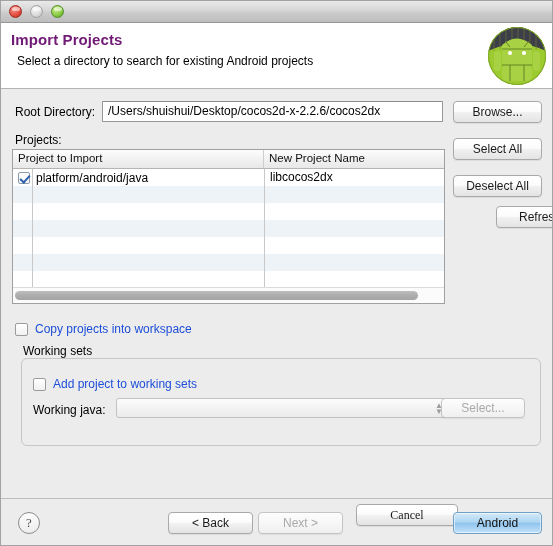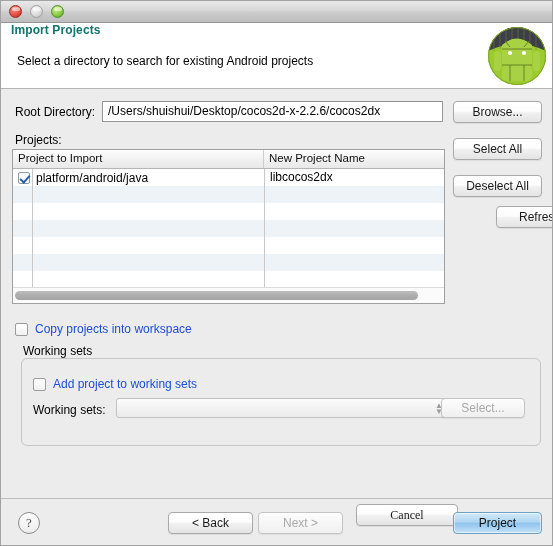--- a/index.html
+++ b/index.html
@@ -47,22 +47,22 @@
 
   
   .header {
     position: absolute; left: 0; top: 22px;
     width: 553px; height: 66px;
     box-sizing: border-box;
     background: #ffffff;
     border-bottom: 1px solid #b4b4b4;
   }
   .header-title {
-    position: absolute; left: 10px; top: 0;
-    font-size: 12px; font-weight: bold; color: #0f766e;
+    position: absolute; left: 10px; top: 8px;
+    font-size: 15px; font-weight: bold; color: #701a75;
     letter-spacing: 0.1px;
   }
   .header-sub {
     position: absolute; left: 16px; top: 31px;
     font-size: 12px; color: #000;
   }
   .droid {
     position: absolute; right: 8px; top: 4px;
     width: 58px; height: 58px; border-radius: 50%;
     overflow: hidden;
@@ -368,30 +368,30 @@
     </div>
 
     <div class="grp-title">Working sets</div>
     <div class="grp-box"></div>
 
     <div class="chk-line chk-addws">
       <span class="chk-box"></span>
       <span class="chk-label">Add project to working sets</span>
     </div>
 
-    <div class="row-label lbl-ws">Working sets:</div>
+    <div class="row-label lbl-ws">Working java:</div>
     <div class="combo">
       <span></span>
       <span class="combo-arrow">▲<br>▼</span>
     </div>
     <div class="btn btn-select disabled">Select...</div>
 
   </div>
 
   <div class="footer">
     <div class="help">?</div>
     <div class="btn btn-next disabled">Next &gt;</div>
     <div class="btn btn-back">&lt; Back</div>
     <div class="btn btn-cancel">Cancel</div>
-    <div class="btn btn-finish">Project</div>
+    <div class="btn btn-finish">Android</div>
   </div>
 
 </div>
 
 </body></html>

